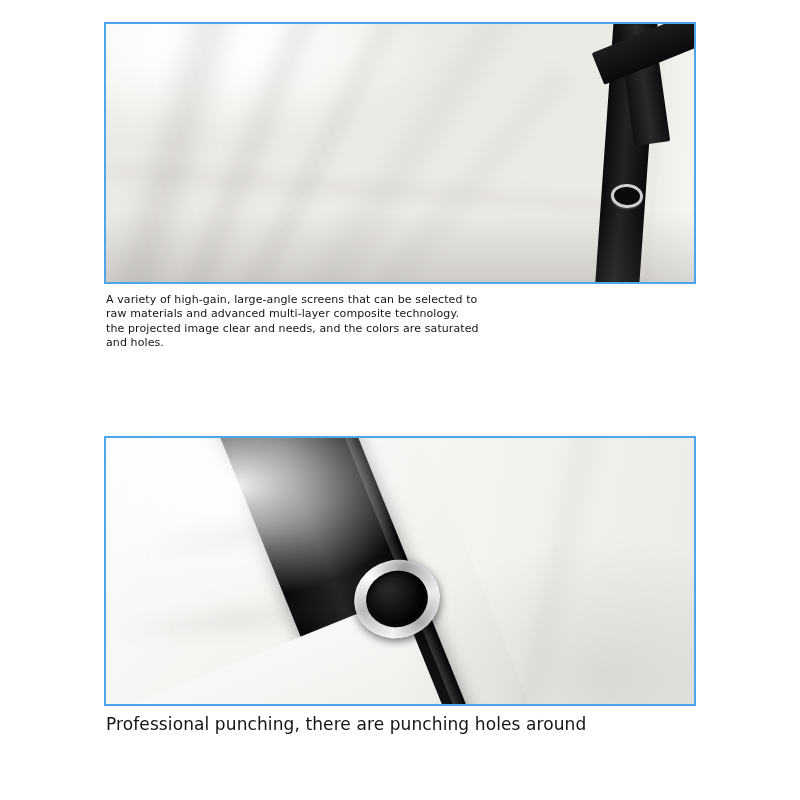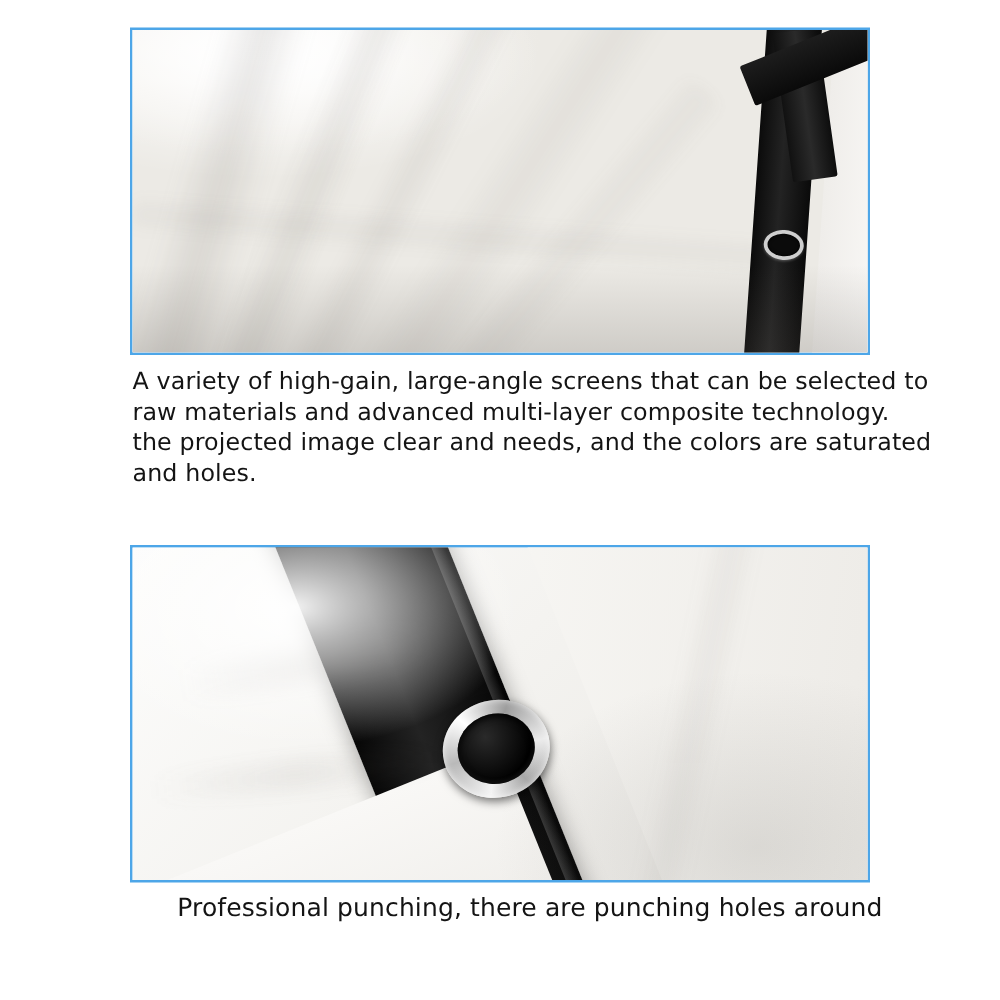--- a/index.html
+++ b/index.html
@@ -191,28 +191,27 @@
     position: absolute;
     font-family: "DejaVu Sans", sans-serif;
     color: #141414;
     line-height: 1.30;
     letter-spacing: .1px;
   }
   #caption-top {
     left: 106px;
     top: 293px;
     width: 600px;
-    font-size: 19px;
+    font-size: 11px;
   }
   #caption-bottom {
     left: 106px;
     top: 713px;
     width: 600px;
-    font-size: 20px;
-    text-align: right;
+    font-size: 17px;
   }
   .caption .line { display: block; white-space: pre; }
 </style>
 </head>
 <body>
 
 <div class="page">
 
   <div class="panel" id="panel-top">
     <div class="photo">

